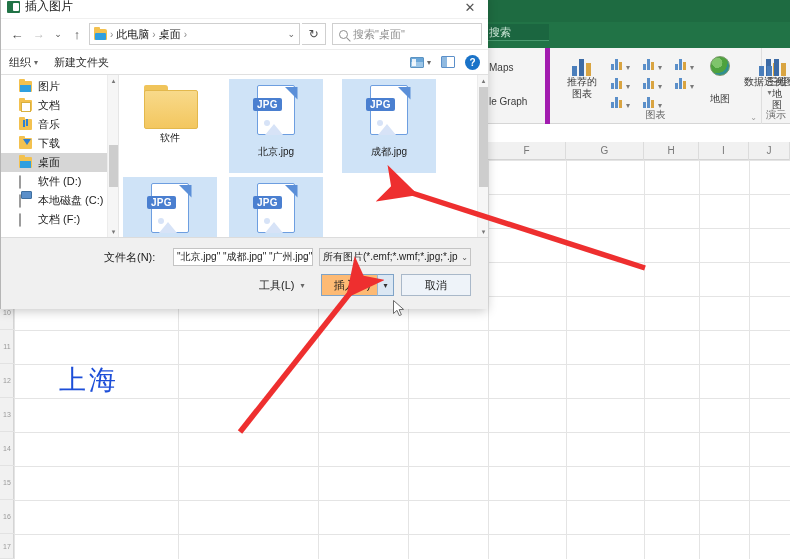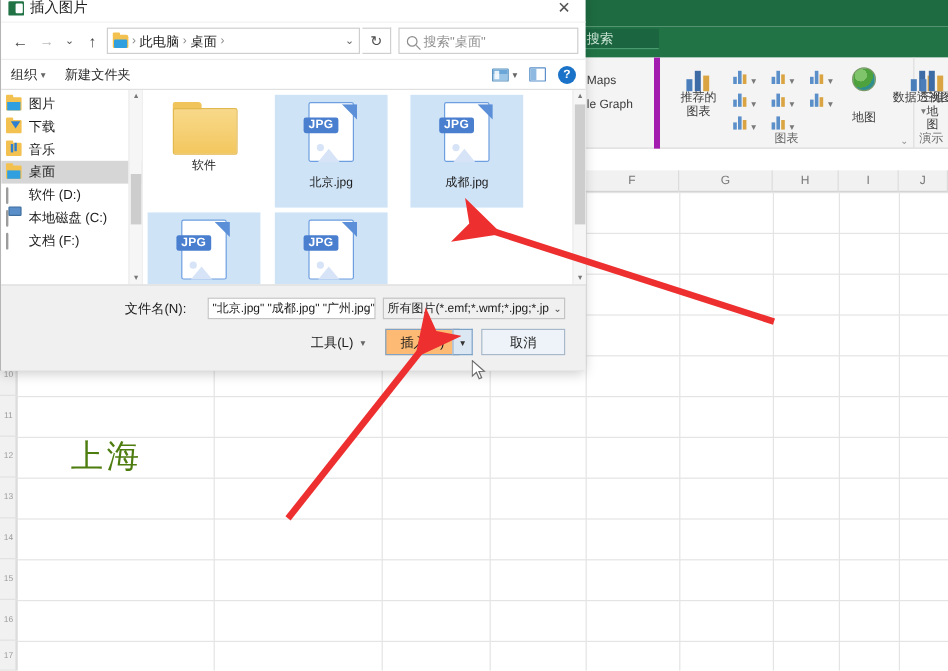--- a/index.html
+++ b/index.html
@@ -84,21 +84,21 @@
   }
   .rowhdr { position: absolute; left: 0; top: 36px; width: 14px; height: 399px; background: #f1f1f1; border-right: 1px solid #d4d4d4; }
   .rowhdr .rh {
     position: absolute; left: 0; width: 14px; text-align: center;
     font-size: 7px; color: #9a9a9a; border-bottom: 1px solid #e2e2e2;
   }
   .cells { position: absolute; left: 14px; top: 36px; width: 776px; height: 399px; }
   .gl-v { position: absolute; top: 0; width: 1px; height: 399px; background: #e4e4e4; }
   .gl-h { position: absolute; left: 0; width: 776px; height: 1px; background: #e4e4e4; }
   .bigcell {
-    position: absolute; font-size: 27px; color: #4d7c0f;
+    position: absolute; font-size: 27px; color: #1d4ed8;
     font-family: "DejaVu Sans", sans-serif; letter-spacing: 3px;
   }
 
   
   .dlg {
     position: absolute; left: 0; top: -6px; width: 487px; height: 315px;
     background: #ffffff; border: 1px solid #b5b5b5;
     box-shadow: 0 2px 10px rgba(0,0,0,.22);
   }
   .dlg-title {
@@ -199,21 +199,21 @@
     font-size: 10px; font-weight: bold; display: flex; align-items: center; justify-content: center;
   }
 
   .dlg-body { position: absolute; left: 0; top: 80px; width: 487px; height: 162px; display: flex; }
   .navpane {
     width: 118px; height: 162px; border-right: 1px solid #e6e6e6;
     background: #fff; position: relative; overflow: hidden;
   }
   .np-item {
     height: 19px; display: flex; align-items: center; gap: 6px;
-    padding-left: 4px; font-size: 11px; color: #1c1c1c;
+    padding-left: 18px; font-size: 11px; color: #1c1c1c;
   }
   .np-item.sel { background: #d6d6d6; }
   .np-ico { width: 13px; height: 11px; flex: none; position: relative; }
   .folder-ic { background: #f3c14f; border-radius: 1px; }
   .folder-ic::before { content:""; position:absolute; left:0; top:-2px; width:6px; height:3px; background:#f3c14f; border-radius:1px 1px 0 0; }
   .folder-pic::after { content:""; position:absolute; left:1px; bottom:0; width:11px; height:7px; background:#2f9fe0; }
   .folder-doc::after { content:""; position:absolute; left:2px; top:2px; width:8px; height:8px; background:#fff; border:1px solid #d8b03f; }
   .folder-dl::after { content:""; position:absolute; left:4px; top:1px; width:0; height:0; border-left:4px solid transparent; border-right:4px solid transparent; border-top:6px solid #2f7fd0; }
   .folder-mu::after { content:""; position:absolute; left:4px; top:1px; width:2px; height:7px; background:#2f7fd0; box-shadow: 3px -1px 0 0 #2f7fd0; }
   .drive-ic {
@@ -337,21 +337,21 @@
 
     <div class="excel-searchrow"></div>
     <div class="excel-tellme">搜索</div>
 
     <div class="ribbon">
 
       <div class="rb-group" style="left:487px; width:63px; border-right:5px solid #a21caf;">
         <div class="rb-item" style="position:absolute; left:2px; top:14px;">
           <span class="rb-label">Maps</span>
         </div>
-        <div class="rb-item" style="position:absolute; left:2px; top:34px;">
+        <div class="rb-item" style="position:absolute; left:2px; top:48px;">
           <span class="rb-label">le Graph</span>
         </div>
       </div>
 
       <div class="rb-group" style="left:550px; width:212px;">
 
         <div class="rb-item" style="position:absolute; left:10px; top:8px; width:44px;">
           <span class="ic ic-bars">
               <i></i>
               <i></i>
@@ -511,26 +511,30 @@
     </div>
 
     <div class="dlg-body">
 
       <div class="navpane">
         <div class="np-item" style="margin-top:2px;">
           <span class="np-ico folder-ic folder-pic"></span>
           <span>图片</span>
         </div>
         <div class="np-item">
-          <span class="np-ico folder-ic folder-dl"></span>
-          <span>下载</span>
+          <span class="np-ico folder-ic folder-doc"></span>
+          <span>文档</span>
         </div>
         <div class="np-item">
           <span class="np-ico folder-ic folder-mu"></span>
           <span>音乐</span>
+        </div>
+        <div class="np-item">
+          <span class="np-ico folder-ic folder-dl"></span>
+          <span>下载</span>
         </div>
         <div class="np-item sel">
           <span class="np-ico folder-ic folder-pic"></span>
           <span>桌面</span>
         </div>
         <div class="np-item">
           <span class="np-ico"><span class="drive-ic"></span></span>
           <span>软件 (D:)</span>
         </div>
         <div class="np-item">

